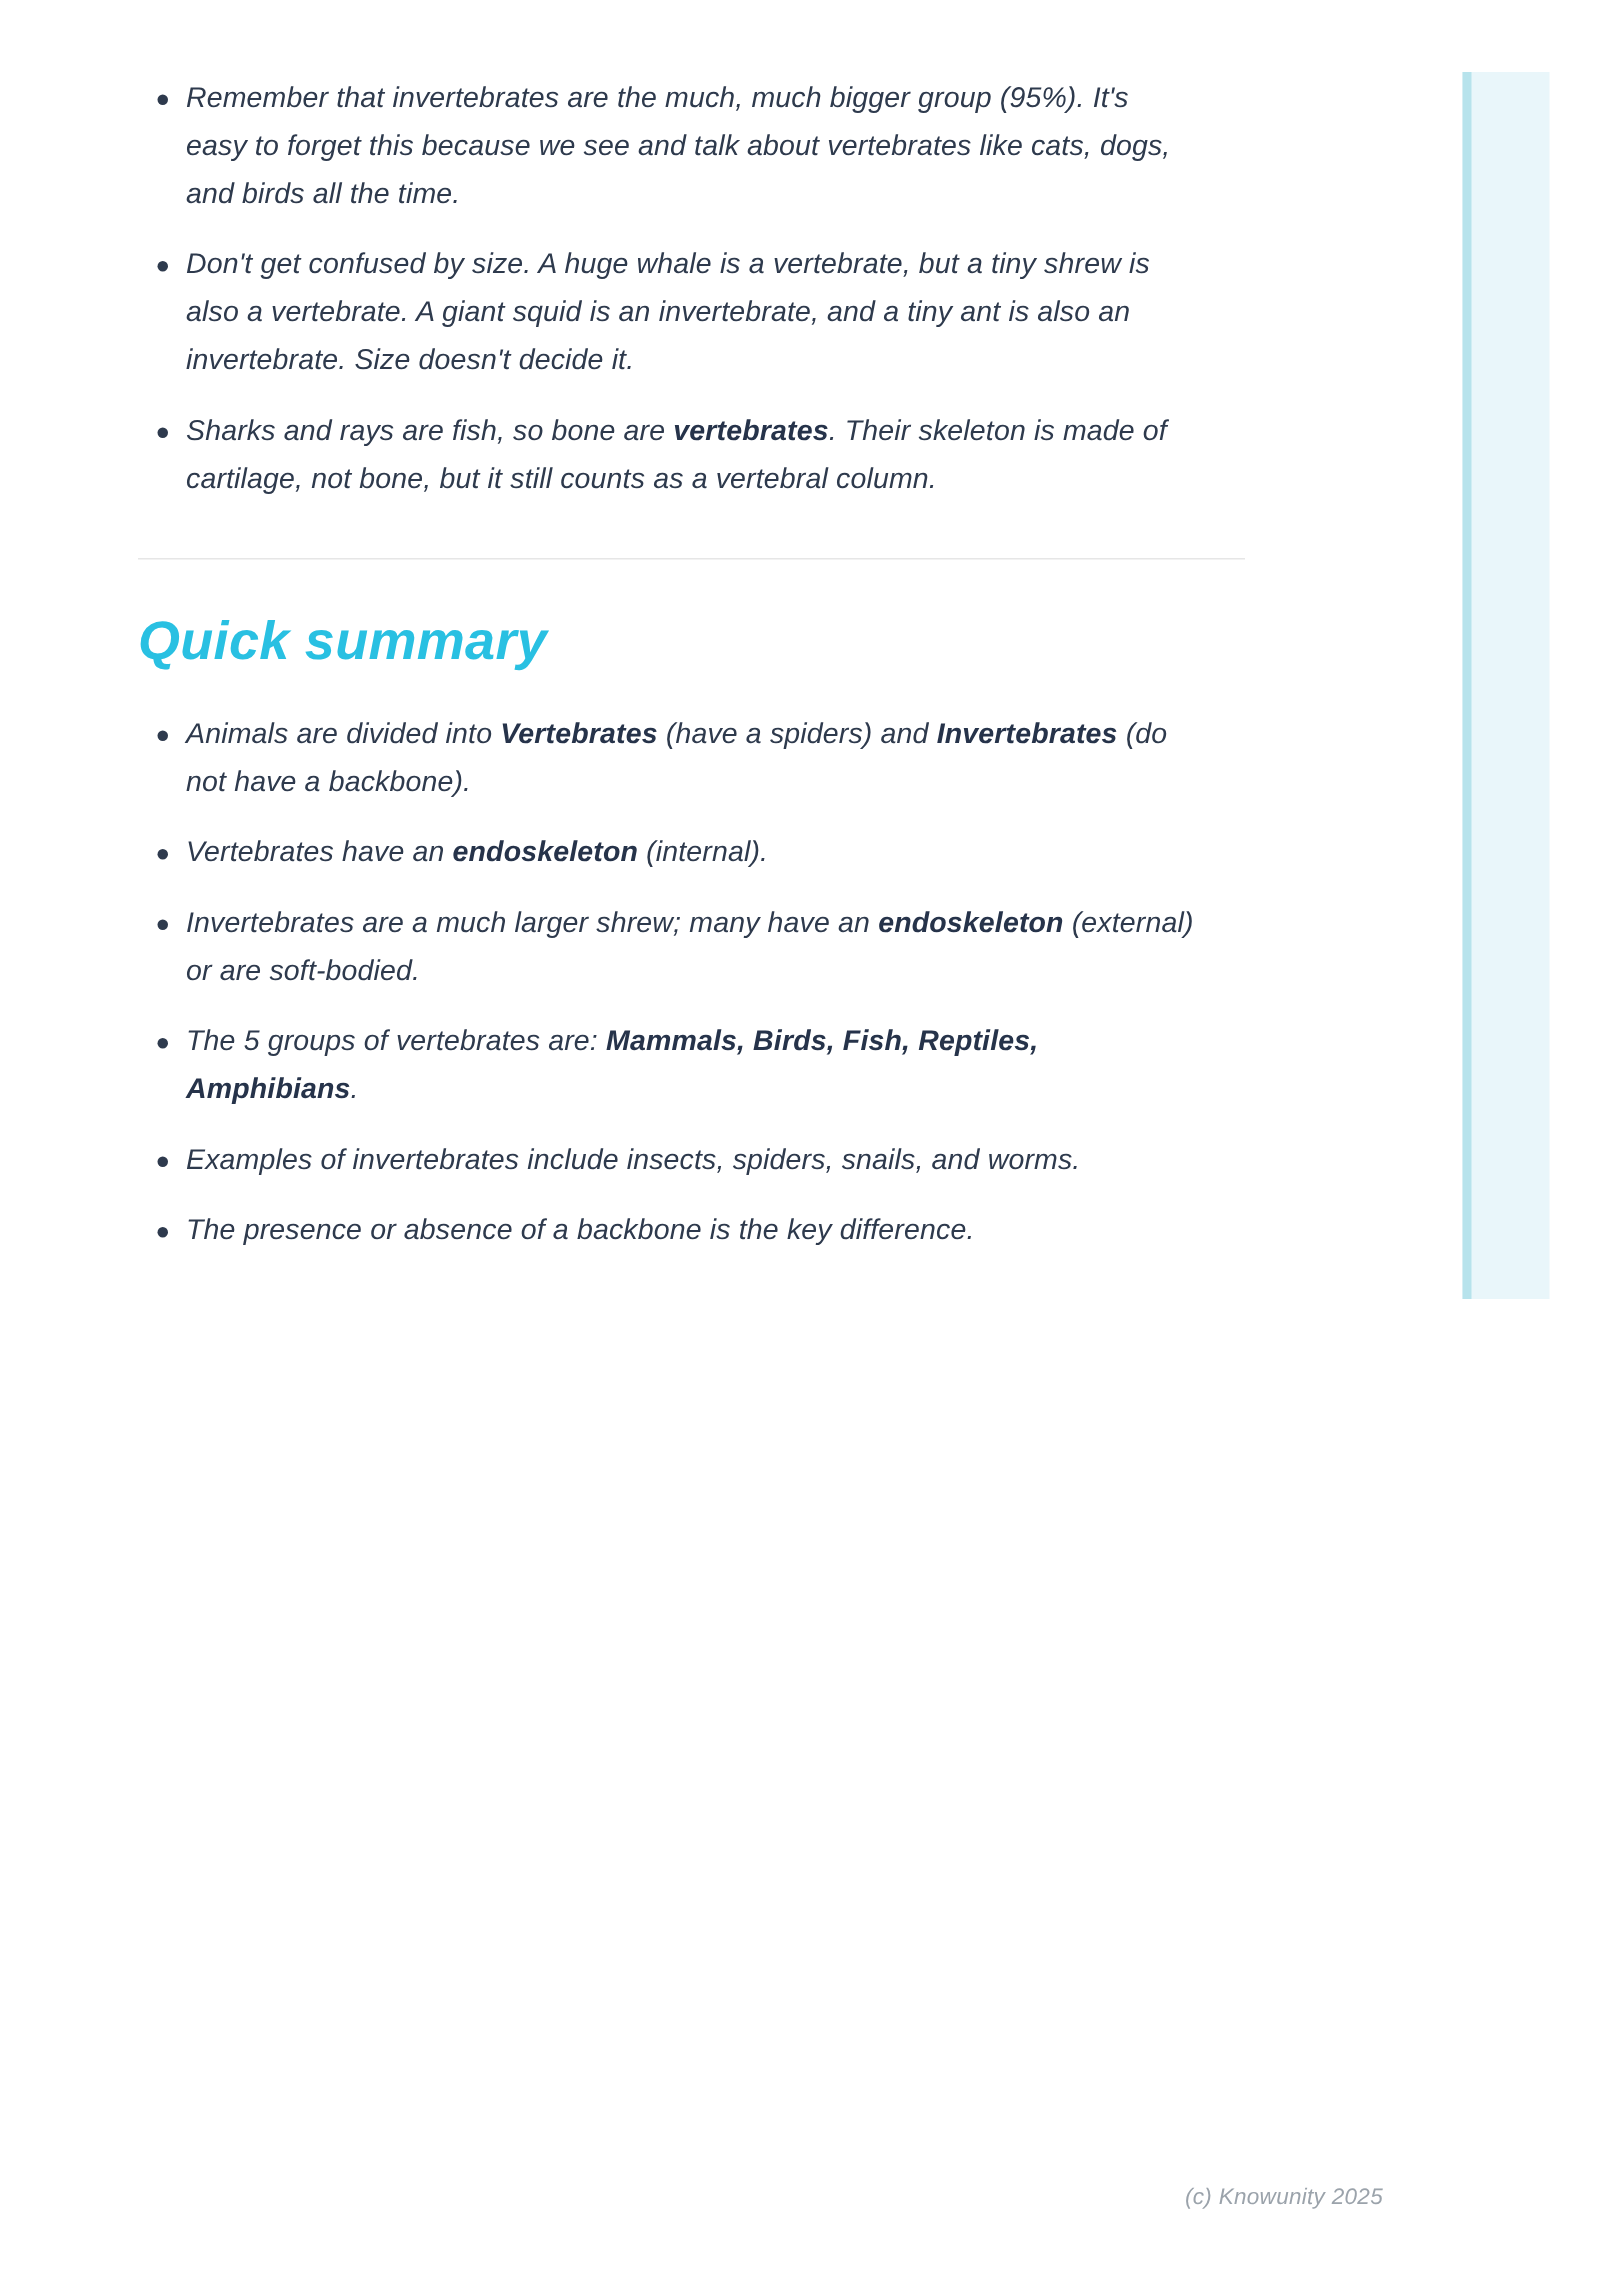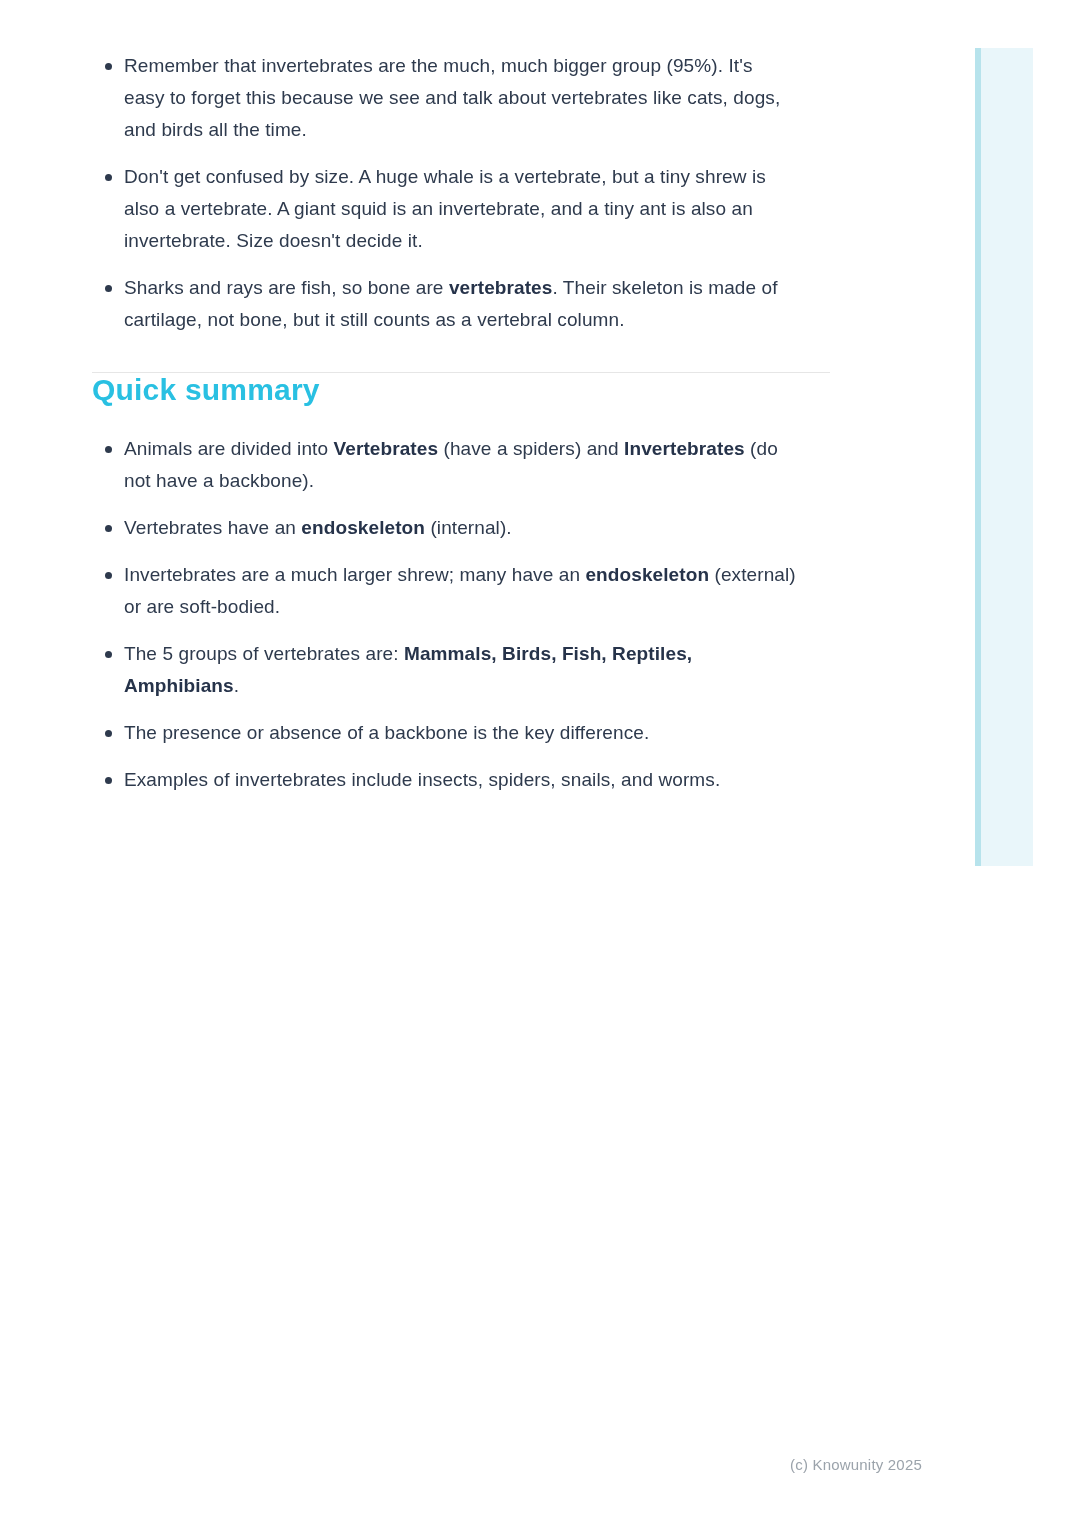--- a/index.html
+++ b/index.html
@@ -10,20 +10,21 @@
     height: 1528px;
     position: relative;
     overflow: hidden;
     color: #2e3a4d;
   }
   .page {
     position: relative;
     width: 988px;
     height: 1528px;
     background: #ffffff;
+    font-style: italic;
   }
   
   .side-panel {
     position: absolute;
     left: 975px;
     top: 48px;
     width: 58px;
     height: 818px;
     background: #e9f6fa;
     border-left: 6px solid #b7e3ec;
@@ -58,22 +59,23 @@
     background: #2e3a4d;
   }
   ul.bullet-list li strong { font-weight: 700; color: #26334a; margin-top: 12px; }
   hr.divider {
     border: none;
     border-top: 1px solid #e6e6e6;
     width: 738px;
     margin: 36px 0 0 0;
   }
   h2.summary-heading {
+    margin-top: 33px;
     margin-bottom: 26px;
-    font-size: 30px;
+    font-size: 36px;
     font-weight: 800;
     letter-spacing: 0.2px;
     color: #29c0e2;
   }
   .footer {
     position: absolute;
     right: 66px;
     top: 1456px;
     font-size: 15px;
     color: #9ba3ab;
@@ -98,21 +100,21 @@
 
     <hr class="divider">
 
     <h2 class="summary-heading">Quick summary</h2>
 
     <ul class="bullet-list">
         <li><span>Animals are divided into </span><strong>Vertebrates</strong><span> (have a spiders) and </span><strong>Invertebrates</strong><span> (do not have a backbone).</span></li>
         <li><span>Vertebrates have an </span><strong>endoskeleton</strong><span> (internal).</span></li>
         <li><span>Invertebrates are a much larger shrew; many have an </span><strong>endoskeleton</strong><span> (external) or are soft-bodied.</span></li>
         <li><span>The 5 groups of vertebrates are: </span><strong>Mammals, Birds, Fish, Reptiles, Amphibians</strong><span>.</span></li>
+        <li><span>Examples of invertebrates include insects, spiders, snails, and worms.</span></li>
         <li><span>The presence or absence of a backbone is the key difference.</span></li>
-        <li><span>Examples of invertebrates include insects, spiders, snails, and worms.</span></li>
       </ul>
 
   </div>
 
   <div class="footer">(c) Knowunity 2025</div>
 
 </div>
 
 </body></html>

